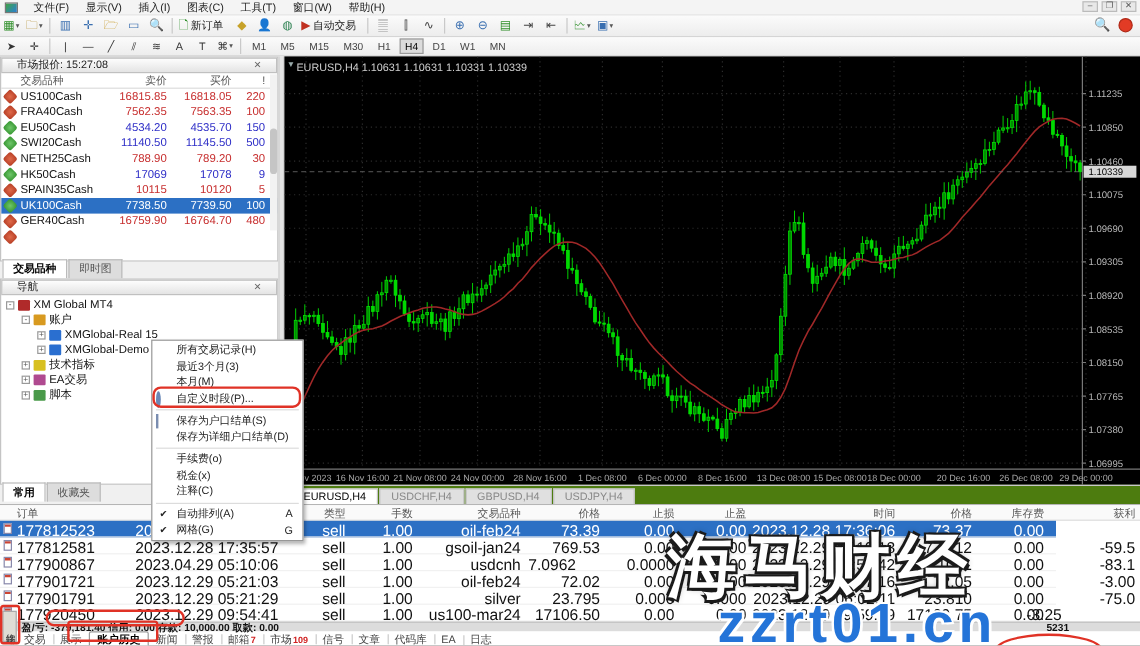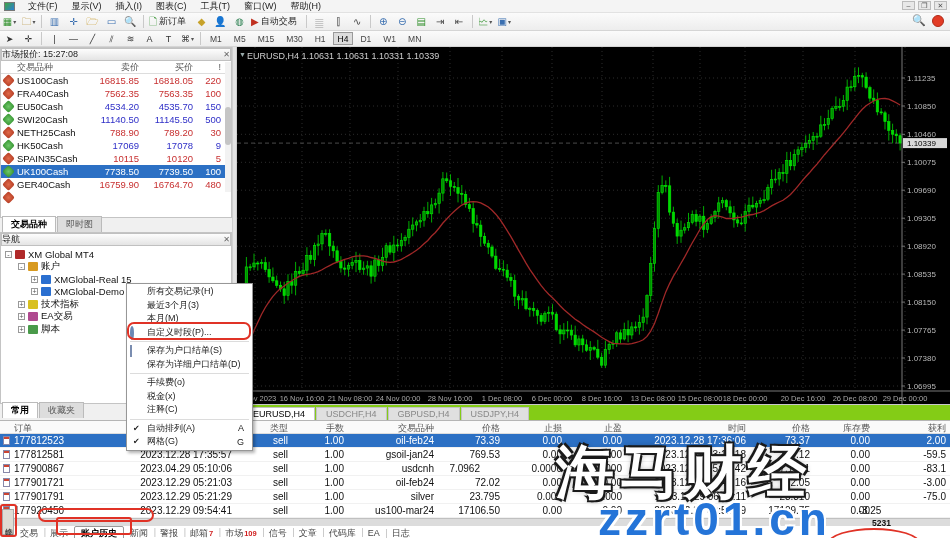--- a/index.html
+++ b/index.html
@@ -20,21 +20,21 @@
   .tb-label{font-size:9px;padding:0 4px 0 2px;color:#222;}
   .tb-sep{width:1px;height:13px;background:#c9c9c9;margin:0 3px;}
   .dd{font-size:6px;color:#555;margin-left:1px;}
   .tf-btn{height:13px;padding:0 4px;font-size:8.5px;color:#444;display:flex;align-items:center;border:1px solid transparent;margin:0 1px;}
   .tf-btn.active{background:#dcdcdc;border:1px solid #9a9a9a;color:#000;}
   .tb-right{position:absolute;right:6px;top:14px;display:flex;gap:6px;align-items:center;}
   .search-glyph{font-size:11px;color:#666;}
   .notif{width:12px;height:12px;border-radius:50%;background:#e23b25;border:1px solid #b02a18;}
   
   .left{position:absolute;left:0;top:47px;width:232px;height:371px;background:#f0f0f0;}
-  .panel-header{height:13px;background:linear-gradient(#fdfdfd,#e4e4e4);border:1px solid #c0c0c0;display:flex;align-items:center;padding:0 0;font-size:9px;color:#222;}
+  .panel-header{height:13px;background:linear-gradient(#fdfdfd,#e4e4e4);border:1px solid #c0c0c0;display:flex;align-items:center;padding:0 12px;font-size:9px;color:#222;}
   .panel-header .x{margin-left:auto;color:#666;font-size:8px;}
   .mw{position:absolute;left:0;top:0;width:232px;height:171px;background:#fff;border:1px solid #c4c4c4;}
   .mw-colhead{display:flex;height:13px;border-bottom:1px solid #ddd;color:#555;font-size:9px;align-items:center;position:relative;}
   .mw-rows{position:relative;height:131px;overflow:hidden;}
   .mw-row{position:relative;height:13px;display:flex;align-items:center;font-size:9.5px;}
   .mw-row.sel{background:#2c70c4;color:#fff !important;}
   .mw-row.sel span{color:#fff !important;}
   .mw-sym{position:absolute;left:16px;}
   .mw-bid{position:absolute;right:92px;width:80px;text-align:right;}
   .mw-ask{position:absolute;right:38px;width:80px;text-align:right;}
@@ -50,28 +50,28 @@
   .nav{position:absolute;left:0;top:185px;width:232px;height:172px;background:#fff;border:1px solid #c4c4c4;}
   .tree{padding:2px 0 0 2px;position:relative;}
   .tree-item{height:12.5px;display:flex;align-items:center;font-size:9.5px;color:#111;}
   .tree-box{width:7px;height:7px;border:1px solid #999;font-size:7px;line-height:5px;text-align:center;color:#555;margin-right:3px;background:#fff;}
   .tree-ico{width:10px;height:9px;margin-right:3px;border-radius:1px;font-size:7px;line-height:9px;text-align:center;color:#fff;}
   
   .splitter{position:absolute;left:232px;top:47px;width:5px;height:371px;background:#e4e4e4;border-left:1px solid #cfcfcf;border-right:1px solid #cfcfcf;}
   .chart{position:absolute;left:237px;top:47px;width:713px;height:357px;background:#000;}
   .chart-ohlc{position:absolute;left:10px;top:4px;color:#cfcfcf;font-size:9px;z-index:5;}
   .oneclick{position:absolute;left:2px;top:4px;color:#9aa;font-size:7px;z-index:5;}
-  .chart-tabs{position:absolute;left:237px;top:404px;width:713px;height:16px;background:#84cc16;border-top:1px solid #c8c8c8;display:flex;align-items:flex-end;padding-left:6px;gap:1px;}
+  .chart-tabs{position:absolute;left:237px;top:404px;width:713px;height:16px;background:#4d7c0f;border-top:1px solid #c8c8c8;display:flex;align-items:flex-end;padding-left:6px;gap:1px;}
   .ctab{padding:1px 9px;font-size:9px;color:#888;background:#e0e0e0;border:1px solid #c2c2c2;border-bottom:none;}
   .ctab.active{background:#fff;color:#000;}
   
   .terminal{position:absolute;left:0;top:420px;width:950px;height:118px;background:#fff;border-top:1px solid #b5b5b5;}
   .term-close{position:absolute;left:1px;top:2px;width:8px;height:9px;font-size:8px;line-height:8px;color:#666;}
   .term-head{position:absolute;left:0;top:0;width:950px;height:13px;border-bottom:1px solid #ddd;color:#555;font-size:9px;background:#fafafa;}
-  .trow{position:absolute;left:0;width:950px;height:14px;font-size:10px;border-bottom:1px solid #f1f1f1;}
+  .trow{position:absolute;left:0;width:880px;height:14px;font-size:13px;border-bottom:1px solid #f1f1f1;}
   .trow.sel{background:#2c70c4;color:#fff;}
   .tcell{position:absolute;top:1px;text-align:right;white-space:nowrap;overflow:hidden;}
   .ord-ico{position:absolute;left:3px;top:2px;width:7px;height:9px;background:#fff;border:1px solid #88a;box-shadow:inset 0 2px 0 #c43;}
   .summary{position:absolute;left:0;top:97px;width:950px;height:8px;background:#dcdcdc;border-top:1px solid #c0c0c0;font-size:8.5px;font-weight:bold;color:#111;}
   .summary .stext{position:absolute;left:18px;top:-1px;white-space:nowrap;}
   .summary .sfrag{position:absolute;left:872px;top:-1px;}
   .term-tabs{position:absolute;left:14px;top:106px;height:12px;display:flex;align-items:center;font-size:9px;color:#444;}
   .ttab{padding:0 6px;position:relative;}
   .ttab .div{color:#bbb;position:absolute;right:-2px;top:0;}
   .ttab.active{background:#fff;border:1px solid #999;border-radius:2px;font-weight:bold;color:#000;}
@@ -921,20 +921,21 @@
           <span class="tcell" style="left: 438px; width: 62px;">17106.50</span>
           <span class="tcell" style="left: 504px; width: 58px;">0.00</span>
           <span class="tcell" style="left: 566px; width: 56px;">0.00</span>
           <span class="tcell" style="left: 626px; width: 120px;">2023.12.29 09:59:29</span>
           <span class="tcell" style="left: 750px; width: 60px;">17109.75</span>
           <span class="tcell" style="left: 814px; width: 56px;">0.00</span>
           <span class="tcell" style="left: 834px; width: 72px; text-align: center;">-3.25</span>
         </div>
       </div>
     <div class="summary">
+      <span class="stext">盈/亏: -379,181.40  信用: 0.00  存款: 10,000.00  取款: 0.00</span>
       <span class="sfrag">5231</span>
     </div>
     <div class="term-tabs" id="term-tabs">
         <div class="ttab"><span>交易</span><span class="div">|</span></div>
         <div class="ttab"><span>展示</span><span class="div">|</span></div>
         <div class="ttab active"><span>账户历史</span></div>
         <div class="ttab"><span>新闻</span><span class="div">|</span></div>
         <div class="ttab"><span>警报</span><span class="div">|</span></div>
         <div class="ttab"><span>邮箱</span><span class="badge">7</span><span class="div">|</span></div>
         <div class="ttab"><span>市场</span><span class="badge">109</span><span class="div">|</span></div>

